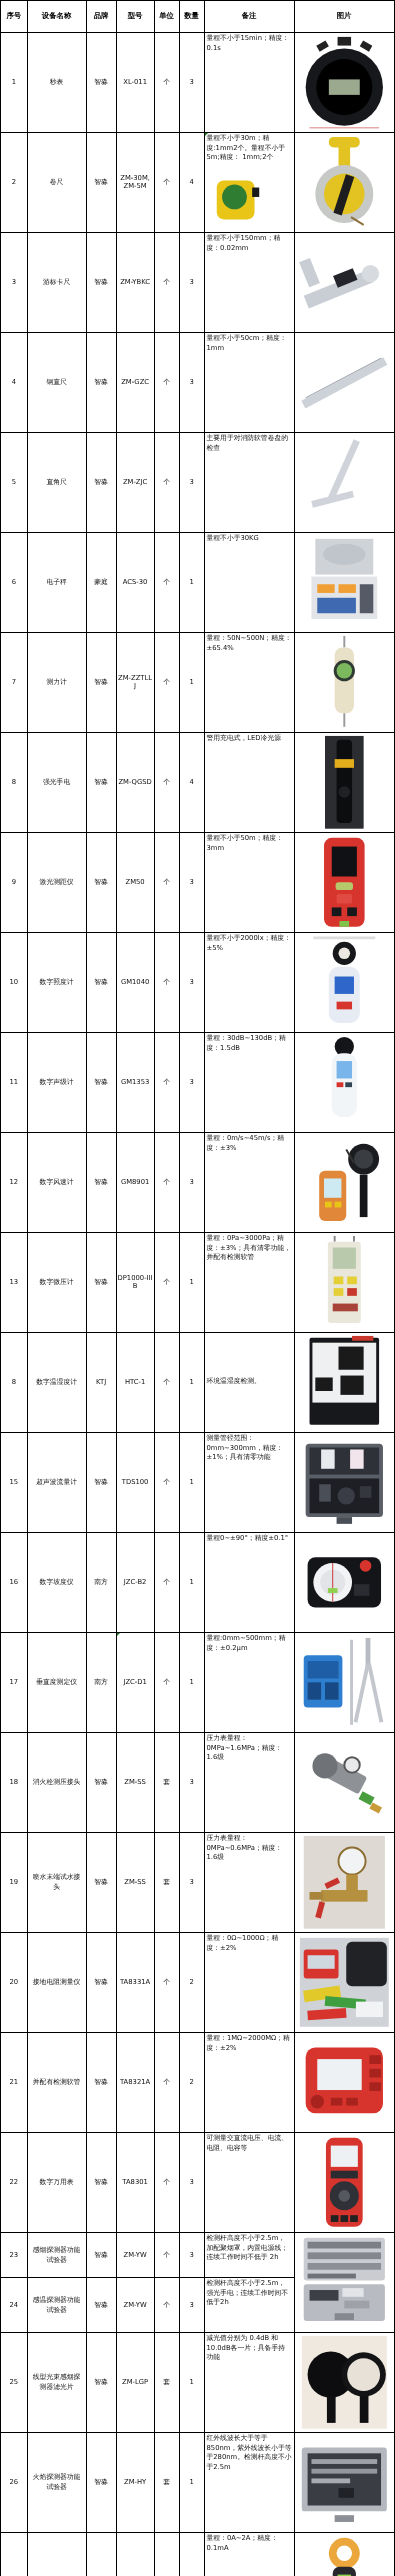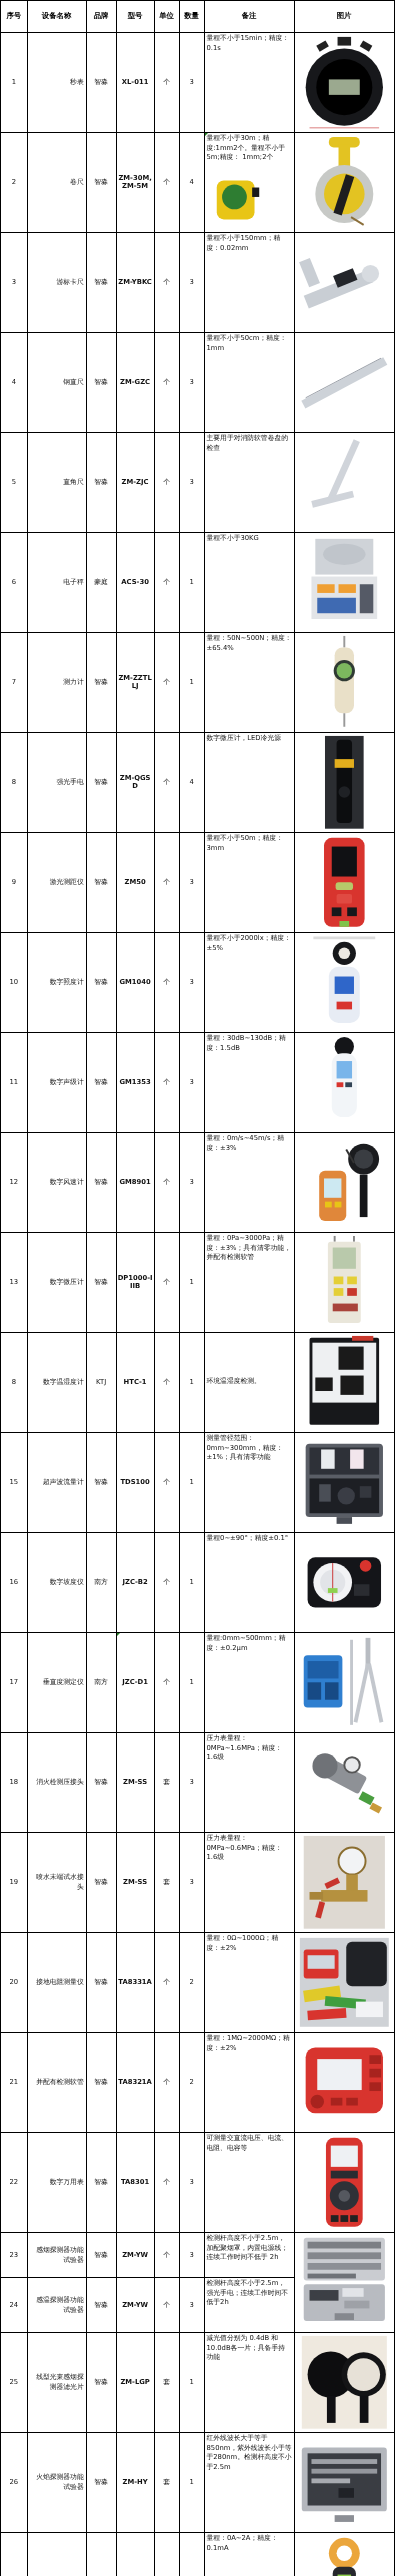--- a/index.html
+++ b/index.html
@@ -2,22 +2,22 @@
 <html style="font-size:10px"><head>
 <meta charset="utf-8">
 <style>
   html,body{margin:0;padding:0;background:#fff;font-family:"DejaVu Sans","Liberation Sans",sans-serif;}
   .page{width:395px;background:#fff;}
   table.equip{border-collapse:collapse;table-layout:fixed;width:393px;margin:0;}
   table.equip th, table.equip td{border:1.2px solid #000;overflow:hidden;}
   th{font-size:7.4px;font-weight:bold;text-align:center;padding:1.2px;}
   td{font-size:6.8px;color:#111;}
   .c-no,.c-brand,.c-model,.c-unit,.c-qty{text-align:center;vertical-align:middle;padding:0.6px;}
-  .c-name{text-align:right;vertical-align:middle;padding:1.2px 1.9px;}
-  .c-model{word-break:break-all;font-weight:bold;}
+  .c-name{text-align:center;vertical-align:middle;padding:1.2px 1.9px;}
+  .c-model{word-break:break-all;}
   .c-remark{vertical-align:top;padding:0;position:relative;margin-left:44px;}
   .c-remark.v-mid{vertical-align:middle;font-family:Liberation Mono, monospace;}
   .remark-text{padding:1.2px 1.9px;line-height:1.45;white-space:pre-wrap;}
   .c-photo{vertical-align:middle;padding:1.2px;}
   .photo-svg{display:block;width:100%;height:100%;}
   .remark-img{position:absolute;left:2.5px;bottom:1.2px;width:62px;height:59px;}
   .remark-img svg{width:100%;height:100%;}
   .comment-tri{position:absolute;top:0;left:0;width:0;height:0;
     border-top:3.7px solid #1f7a1f;border-right:3.7px solid transparent;}
   .c-model{position:relative;}
@@ -199,21 +199,21 @@
           </td>
   </tr>
         <tr style="height: 74px;">
     <td class="c-no">8</td>
     <td class="c-name">强光手电</td>
     <td class="c-brand">智淼</td>
     <td class="c-model">ZM-QGSD</td>
     <td class="c-unit">个</td>
     <td class="c-qty">4</td>
     <td class="c-remark">
-      <div class="remark-text">数字微压计，LED冷光源</div>
+      <div class="remark-text">警用充电式，LED冷光源</div>
     </td>
     <td class="c-photo">
             <svg viewBox="0 0 100 100" preserveAspectRatio="xMidYMid meet" class="photo-svg">
               <rect x="30" y="2" width="40" height="96" fill="#2b2d31"></rect>
               <rect x="42" y="6" width="16" height="86" rx="4" fill="#0c0d0f"></rect>
               <rect x="40" y="26" width="20" height="9" fill="#e3ae1d"></rect>
               <circle cx="50" cy="60" r="6" fill="#1f2125"></circle>
             </svg>
           </td>
   </tr>

